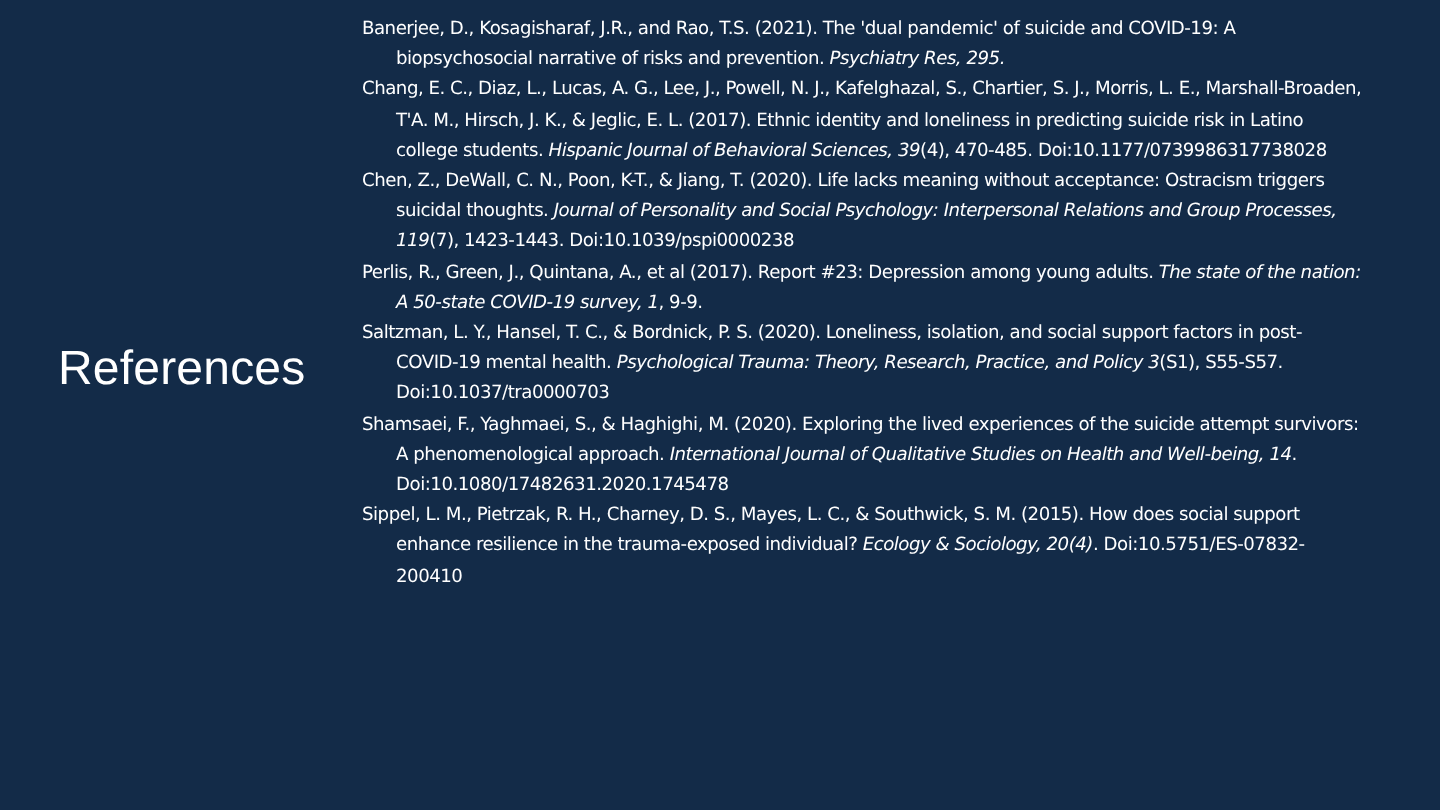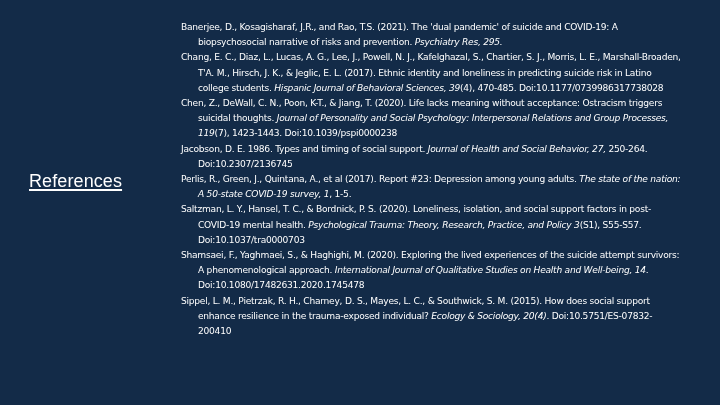--- a/index.html
+++ b/index.html
@@ -7,30 +7,29 @@
       width: 720px; height: 405px;
       background: #132b48;
       position: relative;
       overflow: hidden;
       font-family: "Liberation Sans", sans-serif;
       color: #ffffff;
     }
     .title {
       position: absolute;
       left: 29px; top: 171px;
-      font-size: 18px;
+      font-size: 24px;
       font-family: "Liberation Sans", sans-serif;
-      text-decoration: underline;
       text-underline-offset: 2px;
       text-decoration-thickness: 2px;
       letter-spacing: 0.1px;
     }
     .refs {
       position: absolute;
-      left: 181px; top: 20px;
+      left: 181px; top: 8px;
       width: 500px;
       font-family: "DejaVu Sans", sans-serif;
       font-size: 9.1px;
       line-height: 15.2px;
       letter-spacing: -0.25px;
     }
     .ref {
       padding-left: 17px;
       text-indent: -17px;
       margin: 0;
@@ -39,18 +38,17 @@
   </style>
 </head>
 <body>
 
 <div class="title">References</div>
 
 <div class="refs">
   <p class="ref"><span>Banerjee, D., Kosagisharaf, J.R., and Rao, T.S. (2021). The 'dual pandemic' of suicide and COVID-19: A biopsychosocial narrative of risks and prevention. </span><i>Psychiatry Res, 295.</i><span></span></p>
   <p class="ref"><span>Chang, E. C., Diaz, L., Lucas, A. G., Lee, J., Powell, N. J., Kafelghazal, S., Chartier, S. J., Morris, L. E., Marshall-Broaden, T'A. M., Hirsch, J. K., &amp; Jeglic, E. L. (2017). Ethnic identity and loneliness in predicting suicide risk in Latino college students. </span><i>Hispanic Journal of Behavioral Sciences, 39</i><span>(4), 470-485. Doi:10.1177/0739986317738028</span></p>
   <p class="ref"><span>Chen, Z., DeWall, C. N., Poon, K-T., &amp; Jiang, T. (2020). Life lacks meaning without acceptance: Ostracism triggers suicidal thoughts. </span><i>Journal of Personality and Social Psychology: Interpersonal Relations and Group Processes, 119</i><span>(7), 1423-1443. Doi:10.1039/pspi0000238</span></p>
-  <p class="ref"><span>Jacobson, D. E. 1986. Types and timing of social support. </span><i>Journal of Health and Social Behavior, 27,</i><span> 250-264. Doi:10.2307/2136745</span></p>
-  <p class="ref"><span>Perlis, R., Green, J., Quintana, A., et al (2017). Report #23: Depression among young adults. </span><i>The state of the nation: A 50-state COVID-19 survey, 1</i><span>, 1-5.</span></p>
+  <p class="ref"><span>Perlis, R., Green, J., Quintana, A., et al (2017). Report #23: Depression among young adults. </span><i>The state of the nation: A 50-state COVID-19 survey, 1</i><span>, 9-9.</span></p>
   <p class="ref"><span>Saltzman, L. Y., Hansel, T. C., &amp; Bordnick, P. S. (2020). Loneliness, isolation, and social support factors in post-COVID-19 mental health. </span><i>Psychological Trauma: Theory, Research, Practice, and Policy 3</i><span>(S1), S55-S57. Doi:10.1037/tra0000703</span></p>
   <p class="ref"><span>Shamsaei, F., Yaghmaei, S., &amp; Haghighi, M. (2020). Exploring the lived experiences of the suicide attempt survivors: A phenomenological approach. </span><i>International Journal of Qualitative Studies on Health and Well-being, 14</i><span>. Doi:10.1080/17482631.2020.1745478</span></p>
   <p class="ref"><span>Sippel, L. M., Pietrzak, R. H., Charney, D. S., Mayes, L. C., &amp; Southwick, S. M. (2015). How does social support enhance resilience in the trauma-exposed individual? </span><i>Ecology &amp; Sociology, 20(4)</i><span>. Doi:10.5751/ES-07832-200410</span></p>
 </div>
 
 </body></html>

